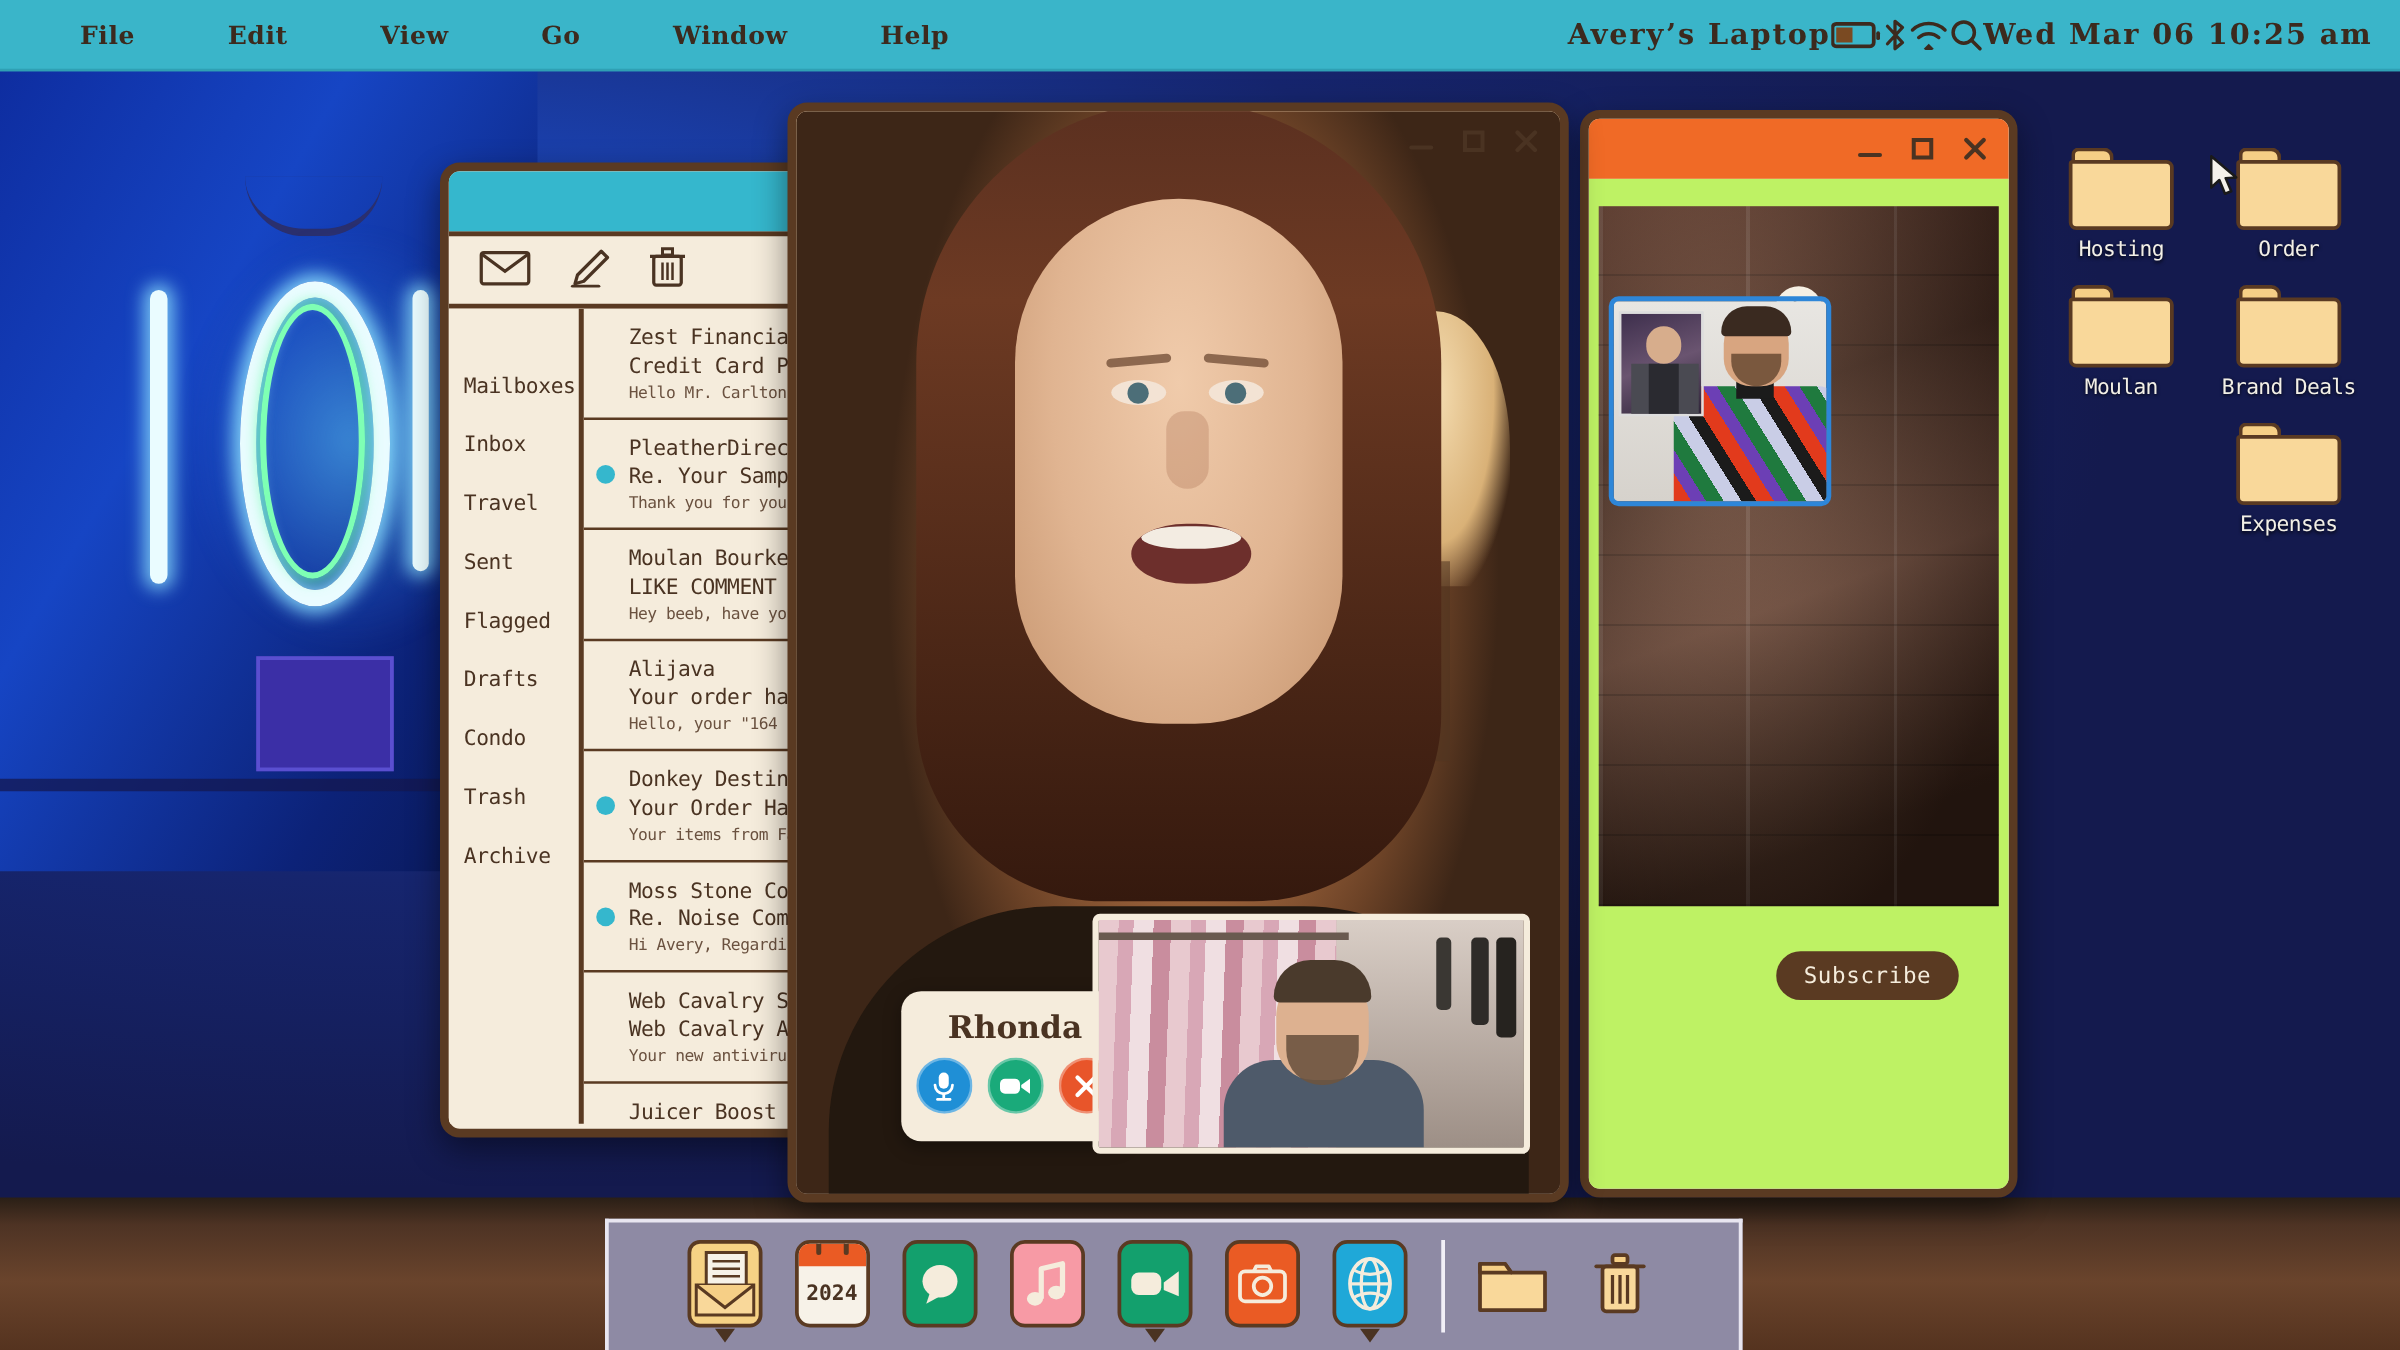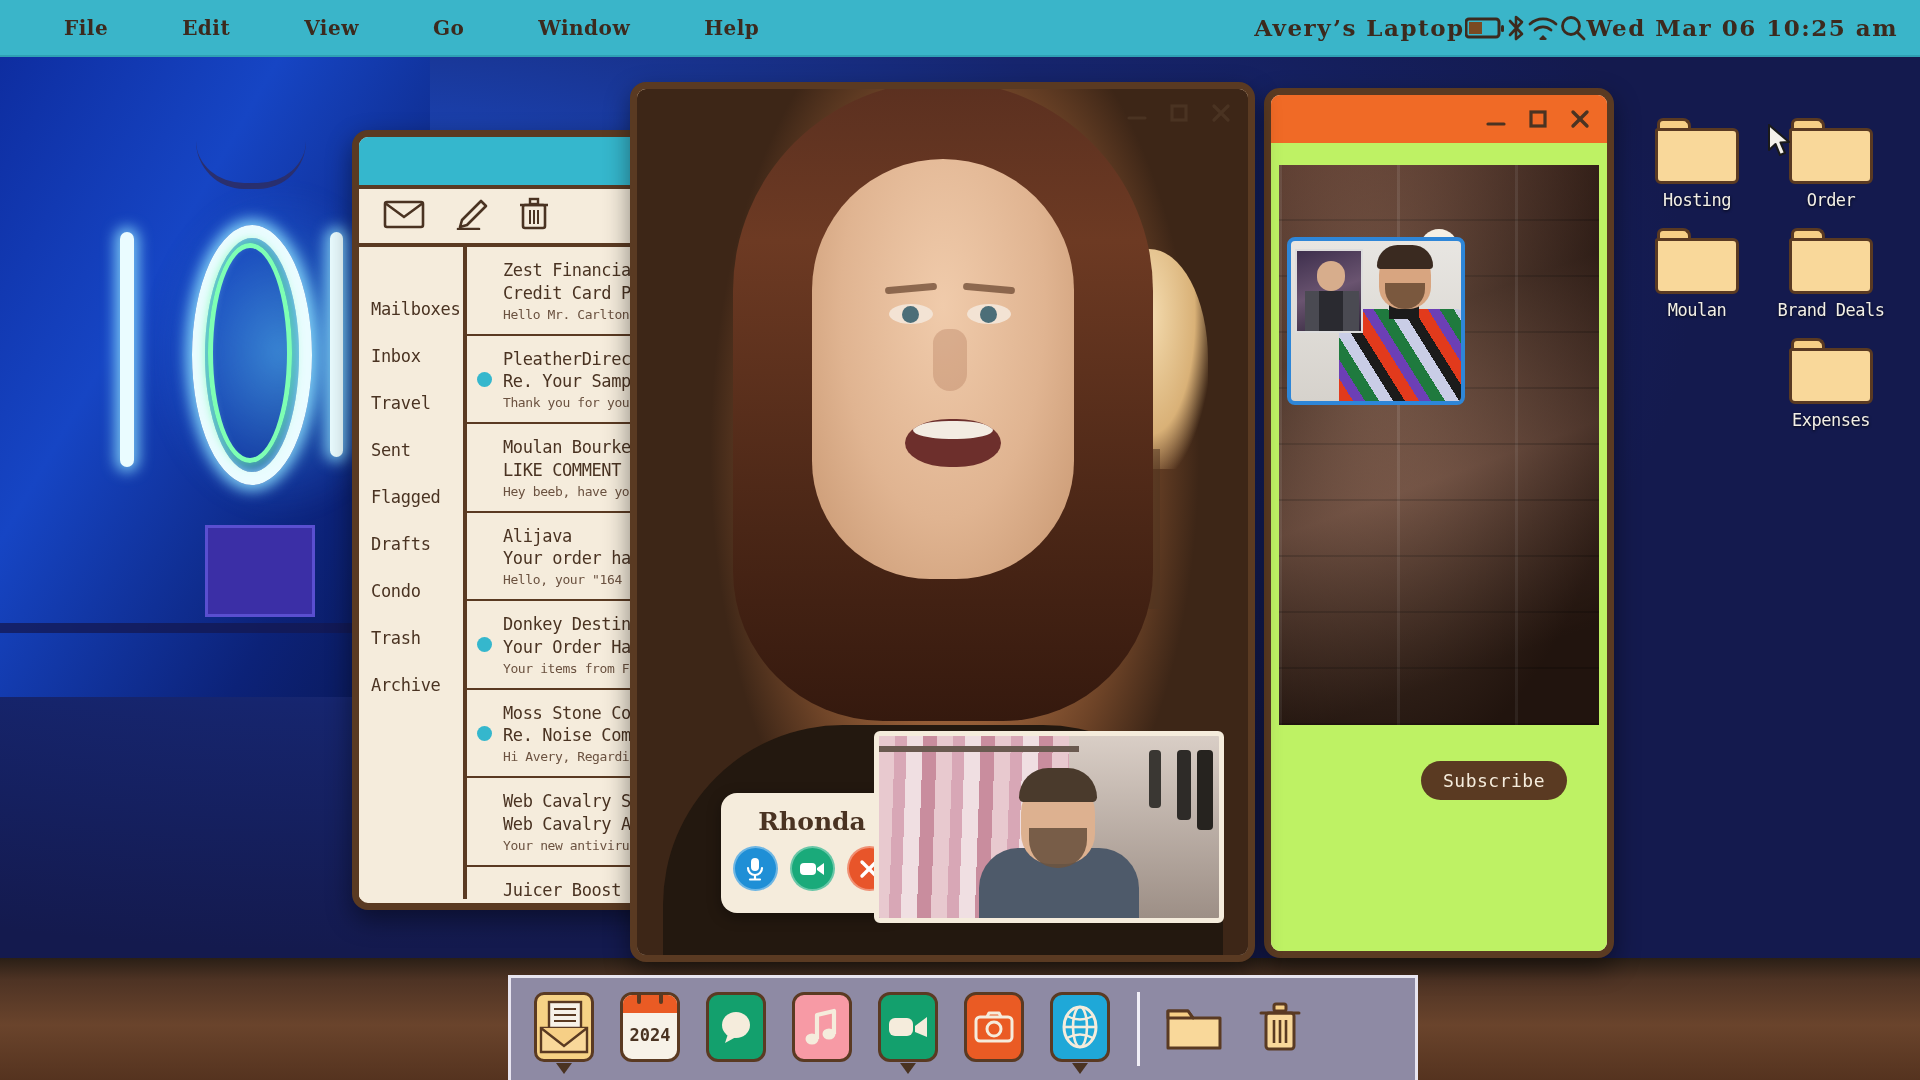--- a/index.html
+++ b/index.html
@@ -313,24 +313,25 @@
     background: #f9d89a; border: 3px solid #5a3a22; border-radius: 3px 6px 6px 6px;
   }
   .folder .label {
     font-family: "DejaVu Sans Mono", monospace; font-size: 17px; color: #f2efe6;
     text-shadow: 0 1px 3px rgba(0,0,0,.9); letter-spacing: -.5px;
   }
   #cursor { position: absolute; left: 1767px; top: 124px; z-index: 40; }
 
   
   #dock {
-    position: absolute; left: 508px; bottom: 0px; width: 910px; height: 105px;
+    position: absolute; left: 484px; bottom: 0px; width: 910px; height: 105px;
     background: #8e8aa4; border: 3px solid #e8e5f0; border-bottom: none;
     display: flex; align-items: center; gap: 16px; padding: 0 18px;
     z-index: 60;
+    justify-content: center;
   }
   .dock-item { position: relative; width: 70px; height: 74px; cursor: pointer; }
   .dock-tile {
     width: 60px; height: 70px; margin: 0 auto; border-radius: 12px;
     display: flex; align-items: center; justify-content: center;
     border: 3px solid #5a3a22; position: relative; overflow: hidden;
   }
   .dock-item .runner {
     position: absolute; left: 50%; bottom: -8px; transform: translateX(-50%);
     width: 0; height: 0; border-left: 8px solid transparent; border-right: 8px solid transparent;

